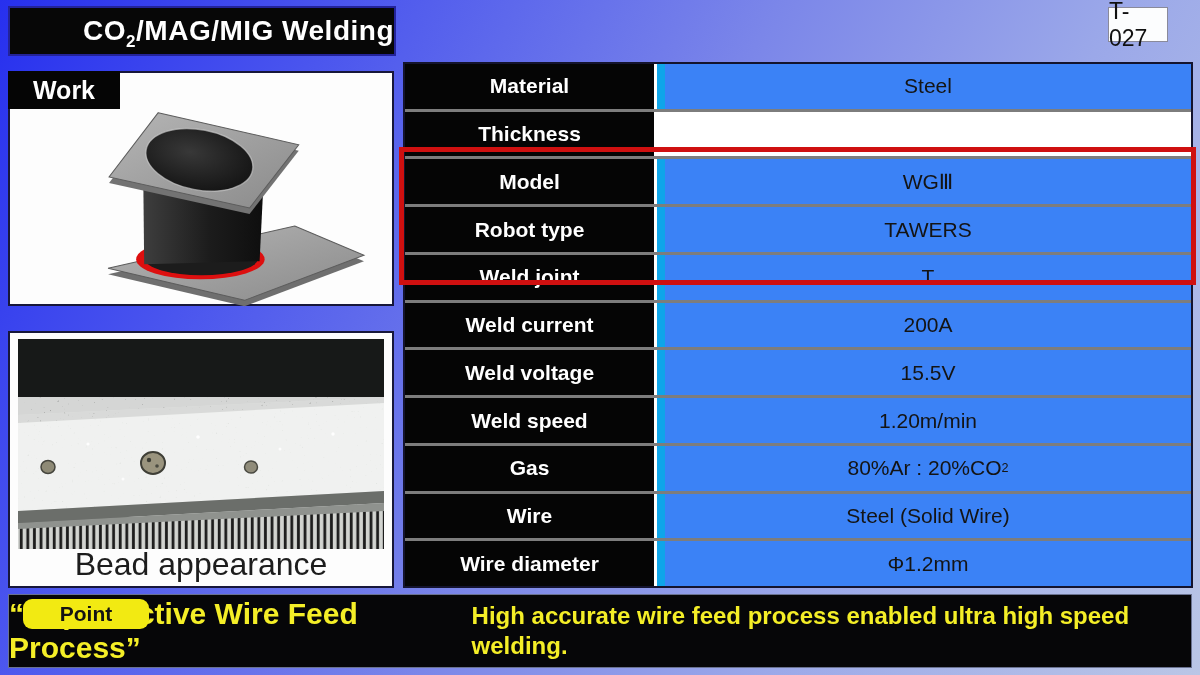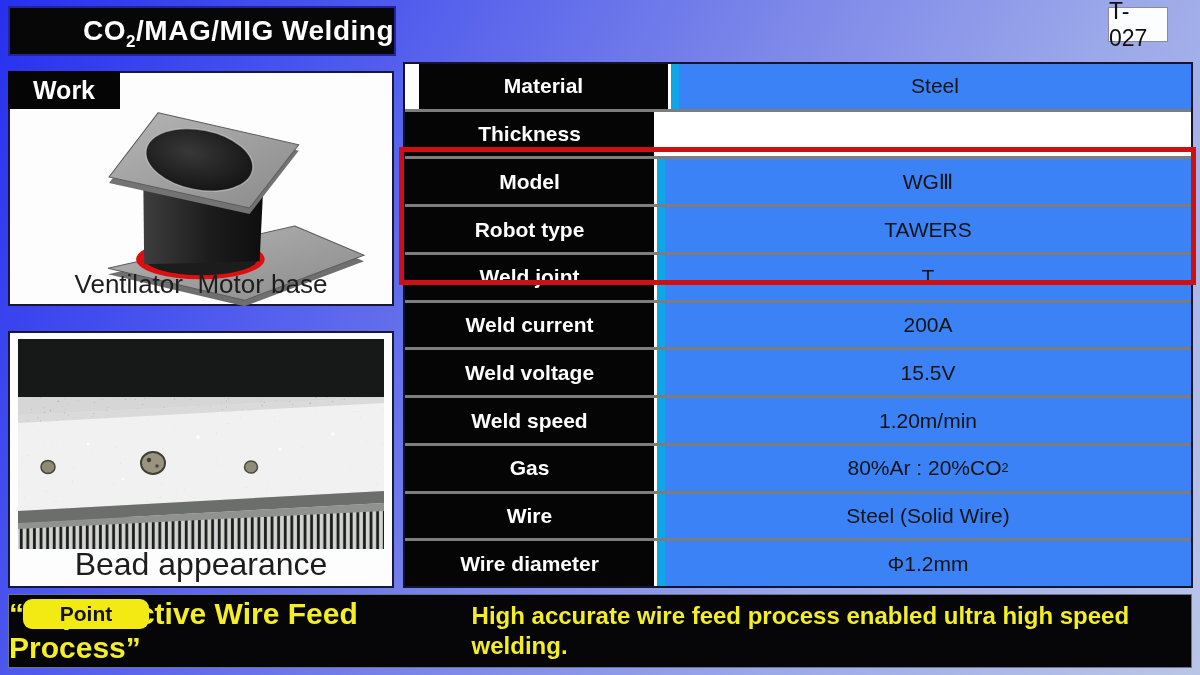--- a/index.html
+++ b/index.html
@@ -42,21 +42,21 @@
   .bead-panel .panel-caption{font-size:32px;bottom:3px;}
   .work-art{position:absolute;left:84px;top:26px;}
   .bead-art{position:absolute;left:8px;top:6px;}
   
   .spec-table{
     position:absolute;left:403px;top:62px;width:790px;height:526px;
     display:flex;flex-direction:column;
     border:2px solid #14142e;box-sizing:border-box;background:#fff;
   }
   .spec-row{flex:1;display:flex;border-top:3px solid #7d7d7d;}
-  .spec-row:first-child{border-top:none;padding-left:14px;}
+  .spec-row:first-child{border-top:none;}
   .spec-label{
     width:252px;background:#050505;color:#fff;font-weight:bold;font-size:21px;
     display:flex;align-items:center;justify-content:center;
     border-right:3px solid #fff;box-sizing:border-box;
   }
   .spec-value{
     flex:1;background:#3b82f6;color:#141414;font-size:21px;
     display:flex;align-items:center;justify-content:center;
     border-left:8px solid #0ea5e9;box-sizing:border-box;
   }
@@ -123,21 +123,20 @@
 
       <polygon points="64,19 204,51 155,114 15,83" fill="#737373"></polygon>
       <polygon points="64,13 204,45 155,108 15,77" fill="url(#plateG)" stroke="#5c5c5c" stroke-width="1"></polygon>
 
       <g transform="rotate(11 105 60)">
         <ellipse cx="105" cy="60" rx="54" ry="30" fill="url(#holeG)"></ellipse>
         <ellipse cx="105" cy="60" rx="54" ry="30" fill="none" stroke="#c9c9c9" stroke-width="1.4" opacity="0.65"></ellipse>
       </g>
     </svg>
 
-    <div class="panel-caption">Ventilator  Motor base</div>
   </div>
 
   <div class="panel bead-panel">
     <svg class="bead-art" width="366" height="210" viewBox="0 0 366 210">
       <defs>
         <filter id="grain" x="-5%" y="-5%" width="110%" height="110%">
           <feTurbulence type="fractalNoise" baseFrequency="0.5" numOctaves="2" seed="7"></feTurbulence>
           <feColorMatrix type="matrix" values="0 0 0 0 0.93  0 0 0 0 0.94  0 0 0 0 0.93  0.9 0.9 0.9 0 0"></feColorMatrix>
         </filter>
         <pattern id="ticks" width="6.6" height="40" patternUnits="userSpaceOnUse">

